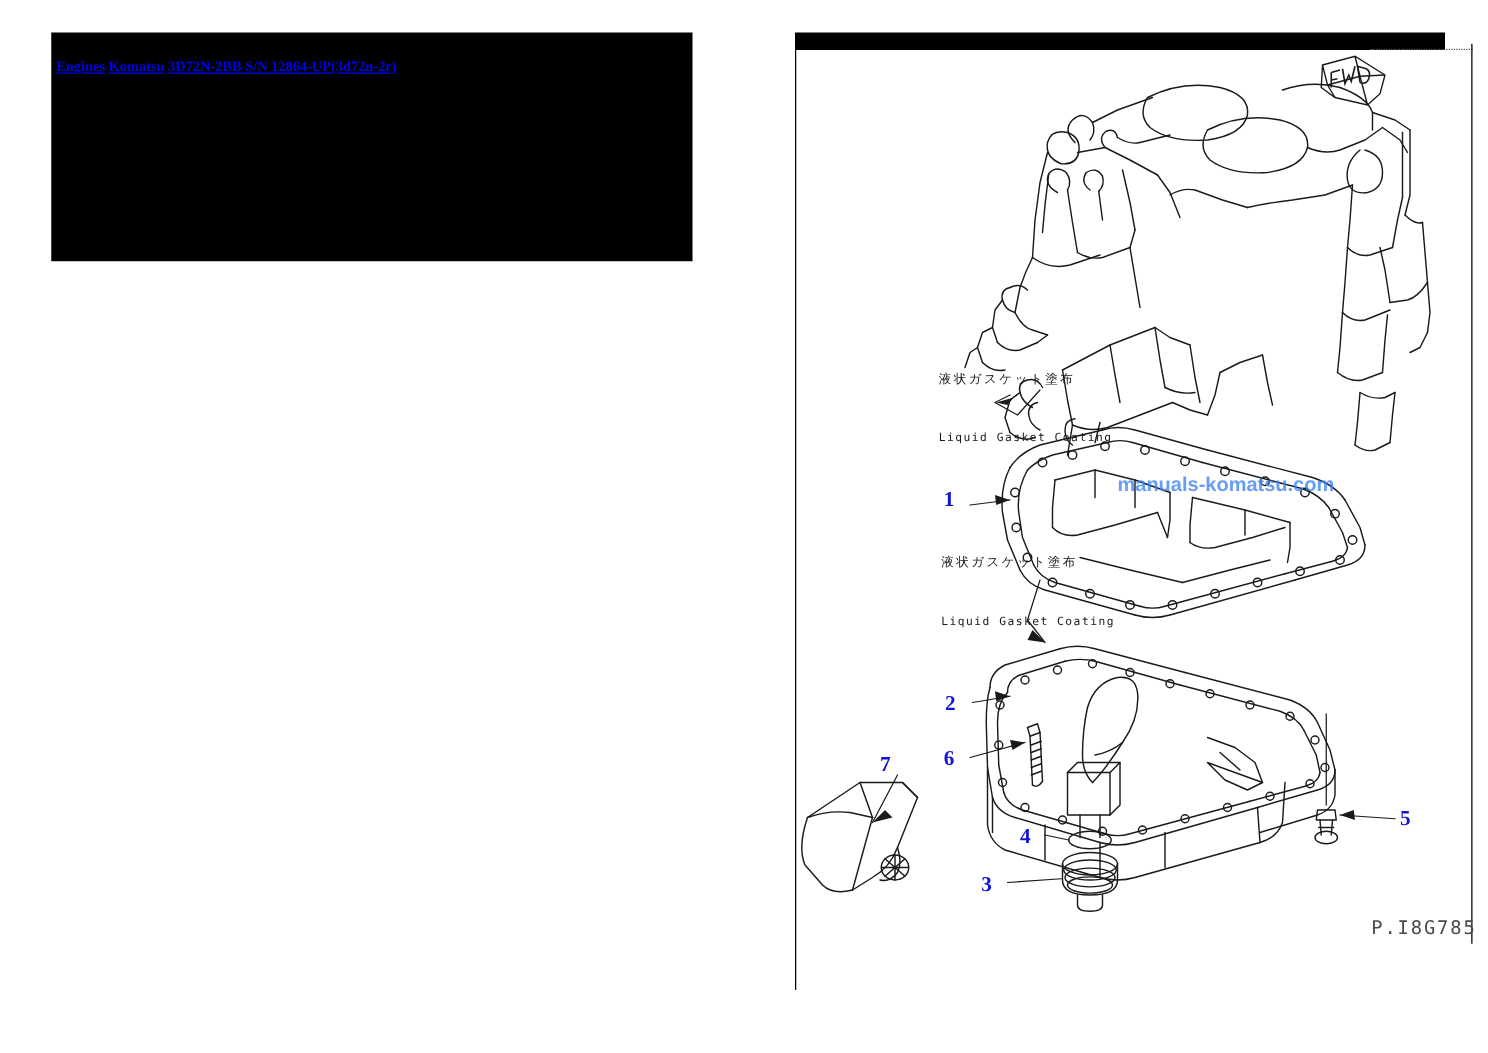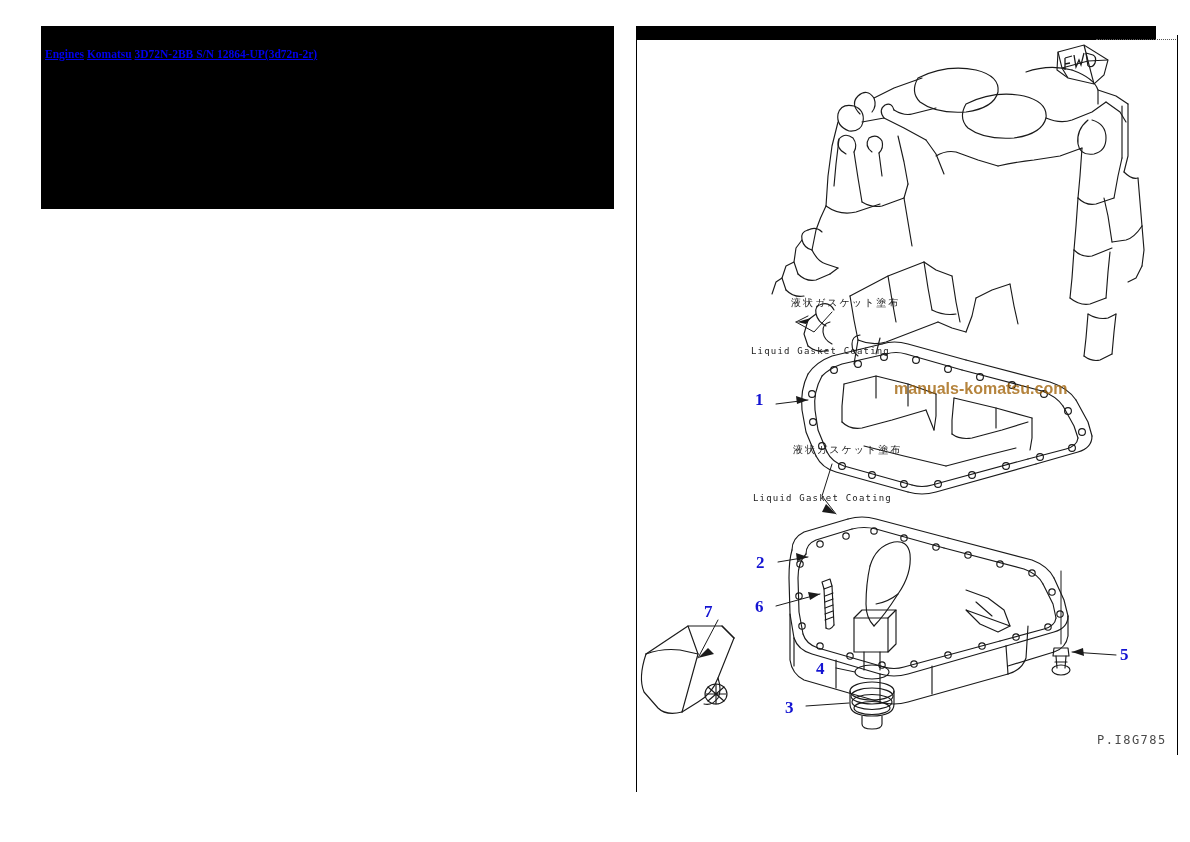--- a/index.html
+++ b/index.html
@@ -17,21 +17,21 @@
     width: 1190px;
     height: 842px;
     background: #ffffff;
   }
 
   
   #left-panel {
     position: absolute;
     left: 41px;
     top: 26px;
-    width: 573px;
+    width: 513px;
     height: 183px;
     background: #000000;
   }
 
   #breadcrumb {
     position: absolute;
     left: 4px;
     top: 22px;
     white-space: nowrap;
     font-family: "Liberation Serif", serif;
@@ -95,21 +95,20 @@
     height: 720px;
     background: #000000;
   }
 
   .lbl-jp {
     font-family: Liberation Serif, serif;
     font-size: 10px;
     letter-spacing: 2px;
     color: #1a1a1a;
     white-space: nowrap;
-    margin-left: 40px;
   }
   .lbl-en {
     font-family: "DejaVu Sans Mono", monospace;
     font-size: 9px;
     letter-spacing: 1.2px;
     color: #1a1a1a;
     white-space: nowrap;
     margin-top: 36px;
   }
 
@@ -135,32 +134,32 @@
   #callout-6 { left: 119px; top: 572px; }
   #callout-7 { left: 68px; top: 577px; }
 
   #watermark {
     position: absolute;
     left: 258px;
     top: 354px;
     font-family: "Liberation Sans", sans-serif;
     font-size: 16px;
     font-weight: bold;
-    color: #a16207;
+    color: #3b82f6;
     opacity: 0.78;
     white-space: nowrap;
     letter-spacing: 0px;
   }
 
   #page-code {
     position: absolute;
     left: 461px;
     top: 707px;
     font-family: "DejaVu Sans Mono", monospace;
-    font-size: 12px;
+    font-size: 15px;
     letter-spacing: 1.5px;
     color: #4a4a4a;
     white-space: nowrap;
   }
 
   #fwd-arrow {
     position: absolute;
     left: 418px;
     top: 16px;
     width: 58px;

